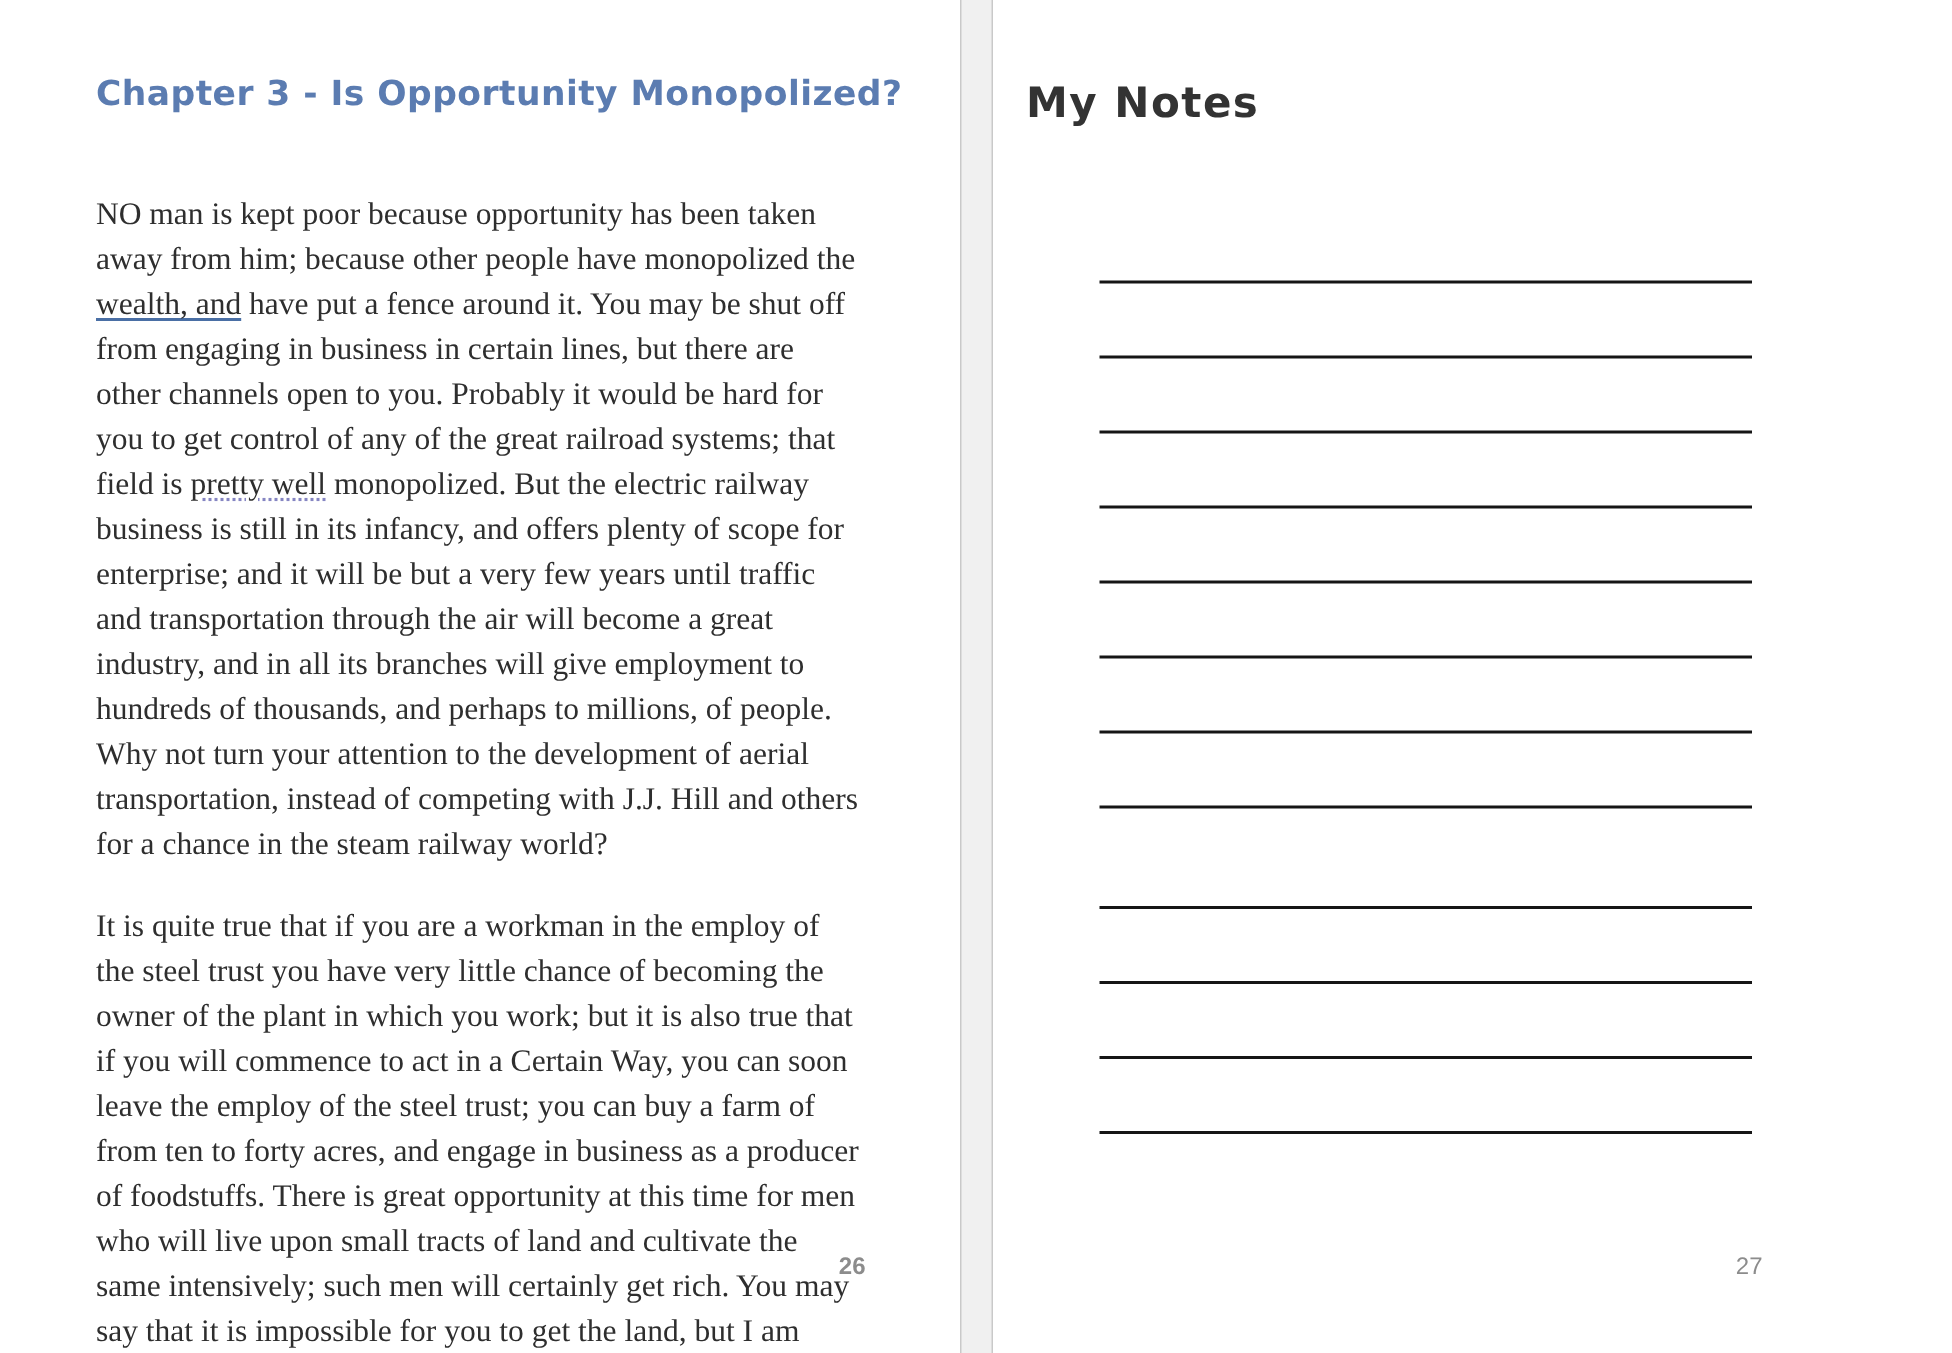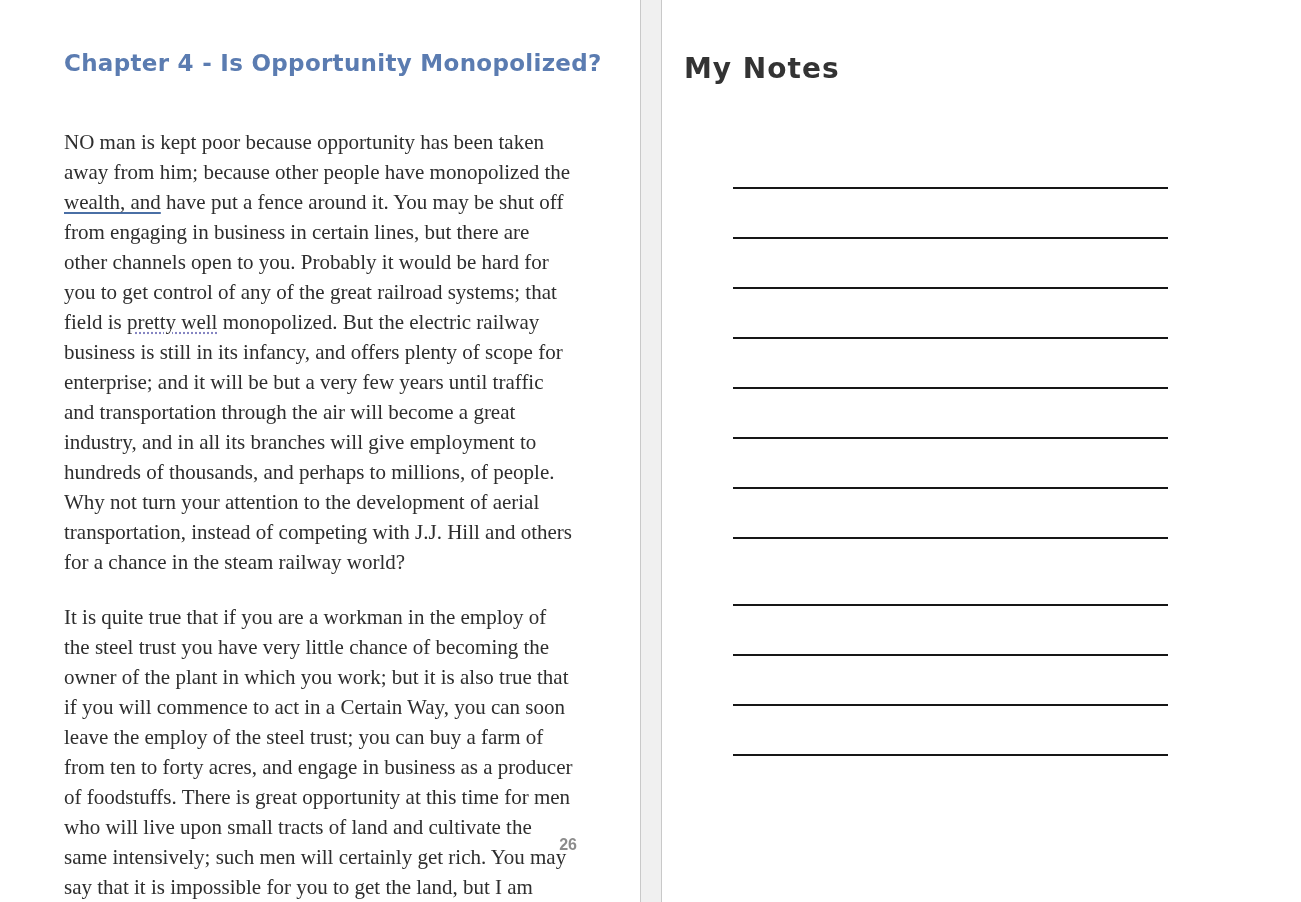--- a/index.html
+++ b/index.html
@@ -88,21 +88,21 @@
     border-top: 2px solid var(--line-ink);
     box-sizing: content-box;
   }
   
   .note-line:nth-child(8) { height: 65px; }
 </style>
 </head>
 <body>
 
 <div class="page" id="left-page">
-  <h1 class="chapter-heading">Chapter 4 - Is Opportunity Monopolized?</h1>
+  <h1 class="chapter-heading">Chapter 3 - Is Opportunity Monopolized?</h1>
 
   <div class="chapter-body">
       <p><span class="seg-plain">NO man is kept poor because opportunity has been taken away from him; because other people have monopolized the </span><span class="seg-underline-solid">wealth, and</span><span class="seg-plain"> have put a fence around it. You may be shut off from engaging in business in certain lines, but there are other channels open to you. Probably it would be hard for you to get control of any of the great railroad systems; that field is </span><span class="seg-underline-dotted">pretty well</span><span class="seg-plain"> monopolized. But the electric railway business is still in its infancy, and offers plenty of scope for enterprise; and it will be but a very few years until traffic and transportation through the air will become a great industry, and in all its branches will give employment to hundreds of thousands, and perhaps to millions, of people. Why not turn your attention to the development of aerial transportation, instead of competing with J.J. Hill and others for a chance in the steam railway world?</span></p>
       <p><span class="seg-plain">It is quite true that if you are a workman in the employ of the steel trust you have very little chance of becoming the owner of the plant in which you work; but it is also true that if you will commence to act in a Certain Way, you can soon leave the employ of the steel trust; you can buy a farm of from ten to forty acres, and engage in business as a producer of foodstuffs. There is great opportunity at this time for men who will live upon small tracts of land and cultivate the same intensively; such men will certainly get rich. You may say that it is impossible for you to get the land, but I am going to prove to you that it is not impossible, and that you can certainly get a farm if you will go to work in a Certain Way.</span></p>
     </div>
 
   <div class="page-num" id="left-pagenum">26</div>
 </div>
 
 <div id="gutter"></div>
@@ -118,13 +118,14 @@
       <div class="note-line"></div>
       <div class="note-line"></div>
       <div class="note-line"></div>
       <div class="note-line"></div>
       <div class="note-line"></div>
       <div class="note-line"></div>
       <div class="note-line"></div>
       <div class="note-line"></div>
     </div>
 
+  <div class="page-num" id="right-pagenum">27</div>
 </div>
 
 </body></html>

